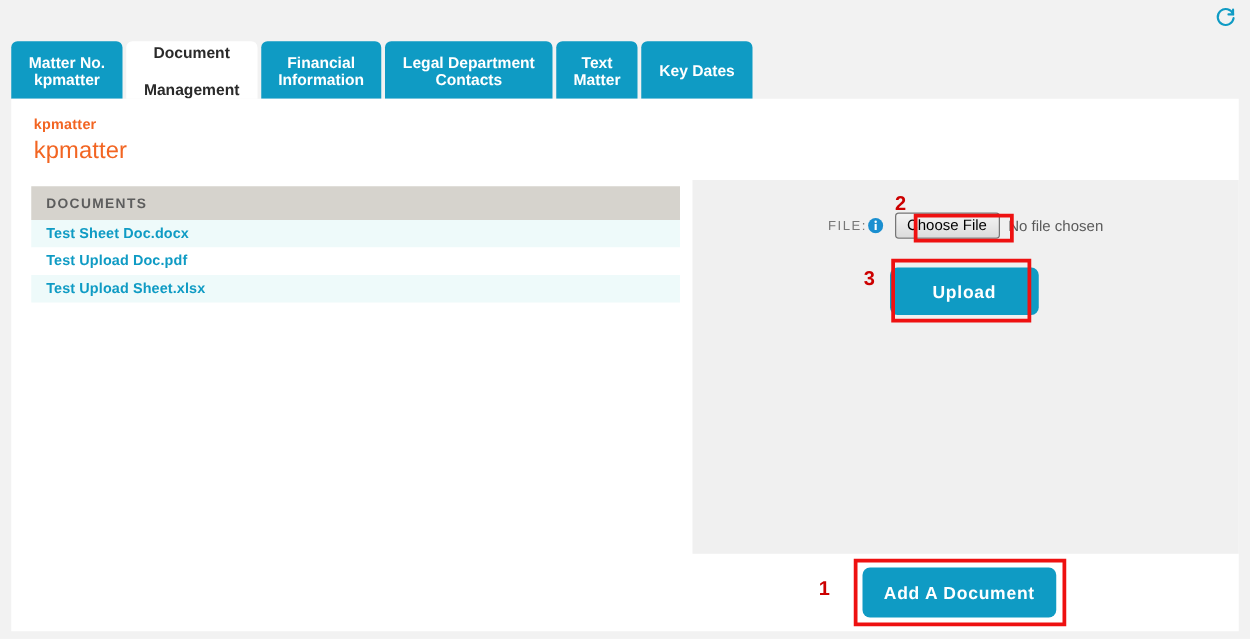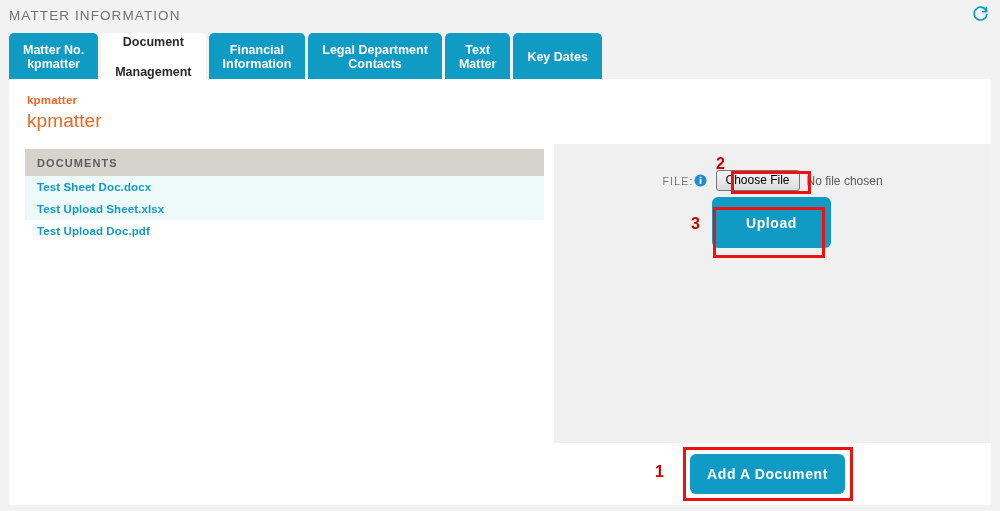--- a/index.html
+++ b/index.html
@@ -190,22 +190,22 @@
     font-family: "Liberation Sans", sans-serif;
     font-weight: bold;
     letter-spacing: .6px;
     cursor: pointer;
     display: inline-flex;
     align-items: center;
     justify-content: center;
   }
   .upload-btn {
     position: absolute;
-    left: 158px; top: 53px;
-    width: 119px; height: 51px;
+    left: 158px; top: 70px;
+    width: 119px; height: 38px;
     font-size: 14px;
   }
   .add-doc-btn {
     position: absolute;
     left: 690px; top: 454px;
     width: 155px; height: 40px;
     font-size: 14px;
   }
 
   
@@ -230,21 +230,20 @@
 
   #anno-box-3 { left: 713px; top: 207px; width: 112px; height: 51px; }
   #anno-num-3 { left: 691px; top: 215px; }
 </style>
 </head>
 <body>
 
 <div id="app">
 
   <div class="page-header">
-    <div class="page-header-title">MATTER INFORMATION</div>
     <div class="refresh-btn">
       <svg width="17" height="17" viewBox="0 0 24 24" fill="none" stroke="#0f9bc4" stroke-width="2.4" stroke-linecap="round">
         <path d="M20.5 7.5 A9 9 0 1 0 21 12"></path>
         <polyline points="20.4,2.4 20.4,7.8 15.2,7.8" fill="none"></polyline>
       </svg>
     </div>
   </div>
 
   <div class="tabs">
     <div class="tab">
@@ -273,22 +272,22 @@
   </div>
 
   <div class="content-card">
 
     <div class="crumb">kpmatter</div>
     <div class="matter-title">kpmatter</div>
 
     <div class="docs-panel">
       <div class="docs-header">DOCUMENTS</div>
       <div class="doc-row odd">Test Sheet Doc.docx</div>
+      <div class="doc-row even">Test Upload Doc.pdf</div>
       <div class="doc-row odd">Test Upload Sheet.xlsx</div>
-      <div class="doc-row even">Test Upload Doc.pdf</div>
     </div>
 
     <div class="upload-panel">
 
       <div class="file-row">
         <span class="file-label">FILE:</span>
         <span class="info-icon">
           <svg width="13" height="13" viewBox="0 0 16 16">
             <circle cx="8" cy="8" r="7.4" fill="#1a8fd0"></circle>
             <rect x="7" y="6.3" width="2.1" height="6" fill="#ffffff"></rect>

